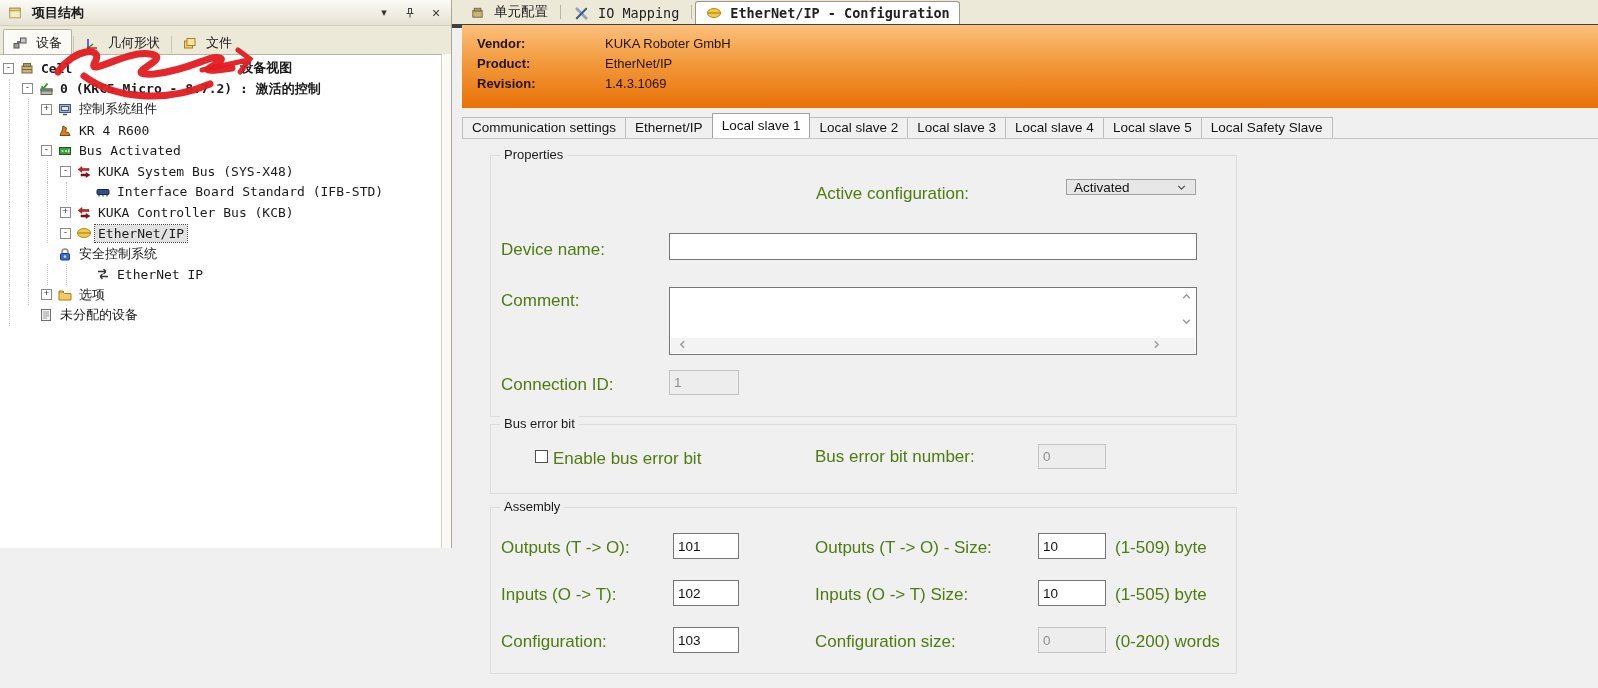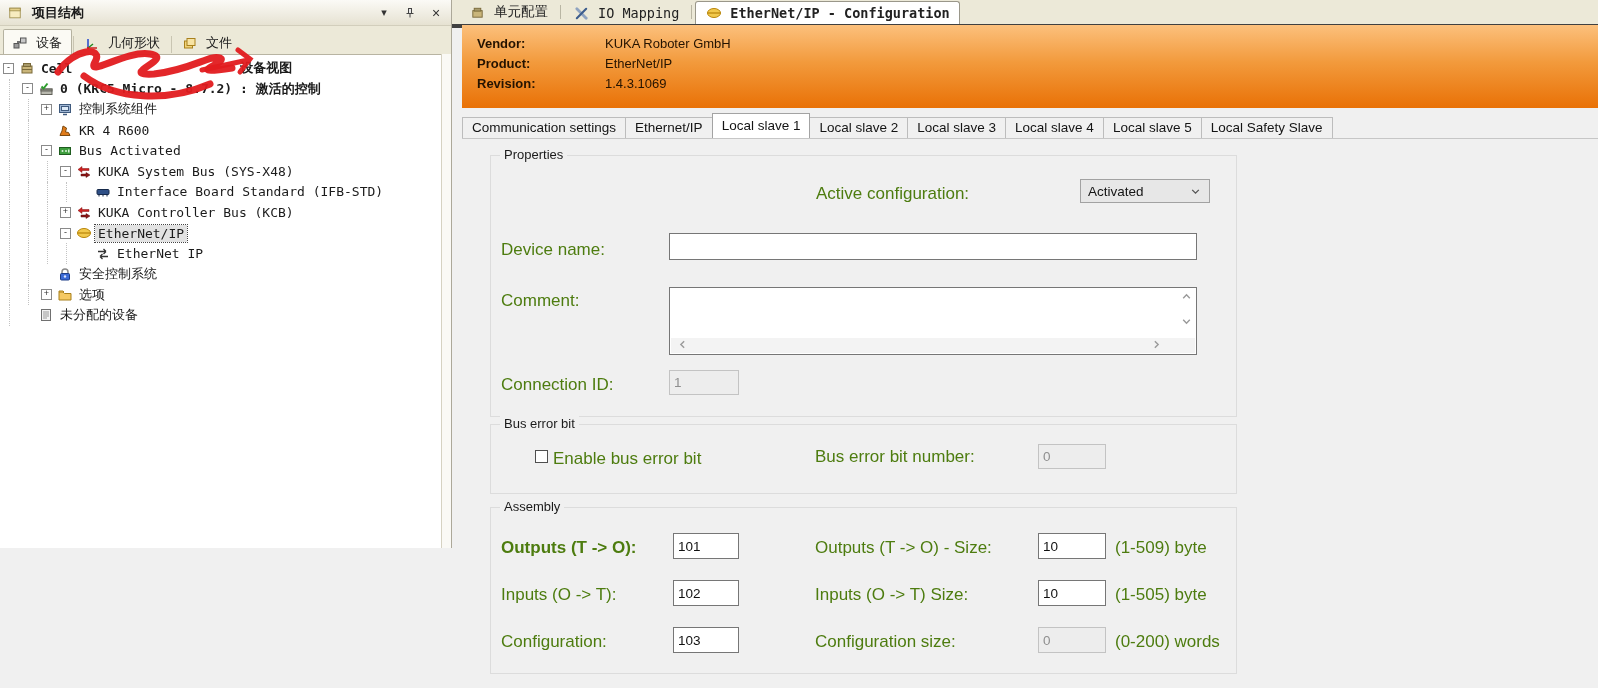--- a/index.html
+++ b/index.html
@@ -237,43 +237,43 @@
           <svg width="16" height="16" viewBox="0 0 16 16">
             <ellipse cx="8" cy="8" rx="6.5" ry="4.5" fill="#f2c94c" stroke="#b8860b"></ellipse>
             <line x1="1.5" y1="8" x2="14.5" y2="8" stroke="#b8860b" stroke-width="1.2"></line>
           </svg>
         </span>
         <span class="tlabel sel">EtherNet/IP</span>
       </div>
       <div class="trow">
         <span class="sp"></span>
         <span class="sp"></span>
-        <span class="sp"></span>
-        <span class="sp"></span>
-        <span class="expspace"></span>
-        <span class="ic">
-          <svg width="16" height="16" viewBox="0 0 16 16">
-            <path d="M3 5.5 h8 M11 5.5 l-2.5 -2.5 M11 5.5 l-2.5 2.5" fill="none" stroke="#333" stroke-width="1.3"></path>
-            <path d="M13 10.5 h-8 M5 10.5 l2.5 -2.5 M5 10.5 l2.5 2.5" fill="none" stroke="#333" stroke-width="1.3"></path>
-          </svg>
-        </span>
-        <span class="tlabel">EtherNet IP</span>
-      </div>
-      <div class="trow">
-        <span class="sp"></span>
-        <span class="sp"></span>
         <span class="expspace"></span>
         <span class="ic">
           <svg width="16" height="16" viewBox="0 0 16 16">
             <path d="M5 8 V6 a3 3 0 0 1 6 0 V8" fill="none" stroke="#8a8a8a" stroke-width="1.5"></path>
             <rect x="3.5" y="7.5" width="9" height="6.5" rx="1" fill="#3c6bd6" stroke="#1d3c86"></rect>
             <circle cx="8" cy="10.5" r="1.2" fill="#dce6ff"></circle>
           </svg>
         </span>
         <span class="tlabel">安全控制系统</span>
+      </div>
+      <div class="trow">
+        <span class="sp"></span>
+        <span class="sp"></span>
+        <span class="sp"></span>
+        <span class="sp"></span>
+        <span class="expspace"></span>
+        <span class="ic">
+          <svg width="16" height="16" viewBox="0 0 16 16">
+            <path d="M3 5.5 h8 M11 5.5 l-2.5 -2.5 M11 5.5 l-2.5 2.5" fill="none" stroke="#333" stroke-width="1.3"></path>
+            <path d="M13 10.5 h-8 M5 10.5 l2.5 -2.5 M5 10.5 l2.5 2.5" fill="none" stroke="#333" stroke-width="1.3"></path>
+          </svg>
+        </span>
+        <span class="tlabel">EtherNet IP</span>
       </div>
       <div class="trow">
         <span class="sp"></span>
         <span class="sp"></span>
         <span class="exp">+</span>
         <span class="ic">
           <svg width="16" height="16" viewBox="0 0 16 16">
             <path d="M2 5 h4 l1.5 1.5 H14 V13 H2 z" fill="#f5c963" stroke="#a8801c"></path>
             <path d="M2 5 V4 h4 l1 1" fill="#e8b84a" stroke="#a8801c"></path>
           </svg>
@@ -358,21 +358,21 @@
       <div class="stab">Local slave 2</div>
       <div class="stab">Local slave 3</div>
       <div class="stab">Local slave 4</div>
       <div class="stab">Local slave 5</div>
       <div class="stab">Local Safety Slave</div>
     </div>
 
   <div class="group" id="grp-properties">
     <span class="legend">Properties</span>
     <span class="flabel" style="left:325px;top:28px;">Active configuration:</span>
-    <div class="combo" style="left:575px;top:23px;width:130px;height:24px;margin-left:14px;">
+    <div class="combo" style="left:575px;top:23px;width:130px;height:16px;">
       <span>Activated</span>
       <span class="ic" style="width:12px;">
         <svg width="11" height="11" viewBox="0 0 10 10">
             <path d="M2 3.5 L5 6.5 L8 3.5" fill="none" stroke="#555" stroke-width="1.2"></path>
           </svg>
       </span>
     </div>
     <span class="flabel" style="left:10px;top:84px;">Device name:</span>
     <input class="ti" style="left: 178px; top: 77px; width: 528px; height: 27px;" value="">
     <span class="flabel" style="left:10px;top:135px;">Comment:</span>
@@ -403,21 +403,21 @@
     <span class="legend">Bus error bit</span>
     <div class="checkbox" id="bus-error-checkbox" style="left:44px;top:25px;"></div>
     <span class="flabel" style="left:62px;top:24px;">Enable bus error bit</span>
     <span class="flabel" style="left:324px;top:22px;">Bus error bit number:</span>
     <input class="ti" style="left: 547px; top: 19px; width: 68px; height: 25px;" disabled="" value="0">
   </div>
 
   <div class="group" id="grp-assembly">
     <span class="legend">Assembly</span>
     <div id="assembly-rows">
-        <span class="flabel" style="left:10px;top:30px;font-weight:bold;">Outputs (T -&gt; O):</span>
+        <span class="flabel" style="left:10px;top:30px;">Outputs (T -&gt; O):</span>
         <input class="ti" style="left: 182px; top: 25px; width: 66px; height: 26px;" value="101">
         <span class="flabel" style="left:324px;top:30px;">Outputs (T -&gt; O) - Size:</span>
         <input class="ti" style="left: 547px; top: 25px; width: 68px; height: 26px;" value="10">
         <span class="flabel" style="left:624px;top:30px;">(1-509) byte</span>
         <span class="flabel" style="left:10px;top:77px;">Inputs (O -&gt; T):</span>
         <input class="ti" style="left: 182px; top: 72px; width: 66px; height: 26px;" value="102">
         <span class="flabel" style="left:324px;top:77px;">Inputs (O -&gt; T) Size:</span>
         <input class="ti" style="left: 547px; top: 72px; width: 68px; height: 26px;" value="10">
         <span class="flabel" style="left:624px;top:77px;">(1-505) byte</span>
         <span class="flabel" style="left:10px;top:124px;">Configuration:</span>

